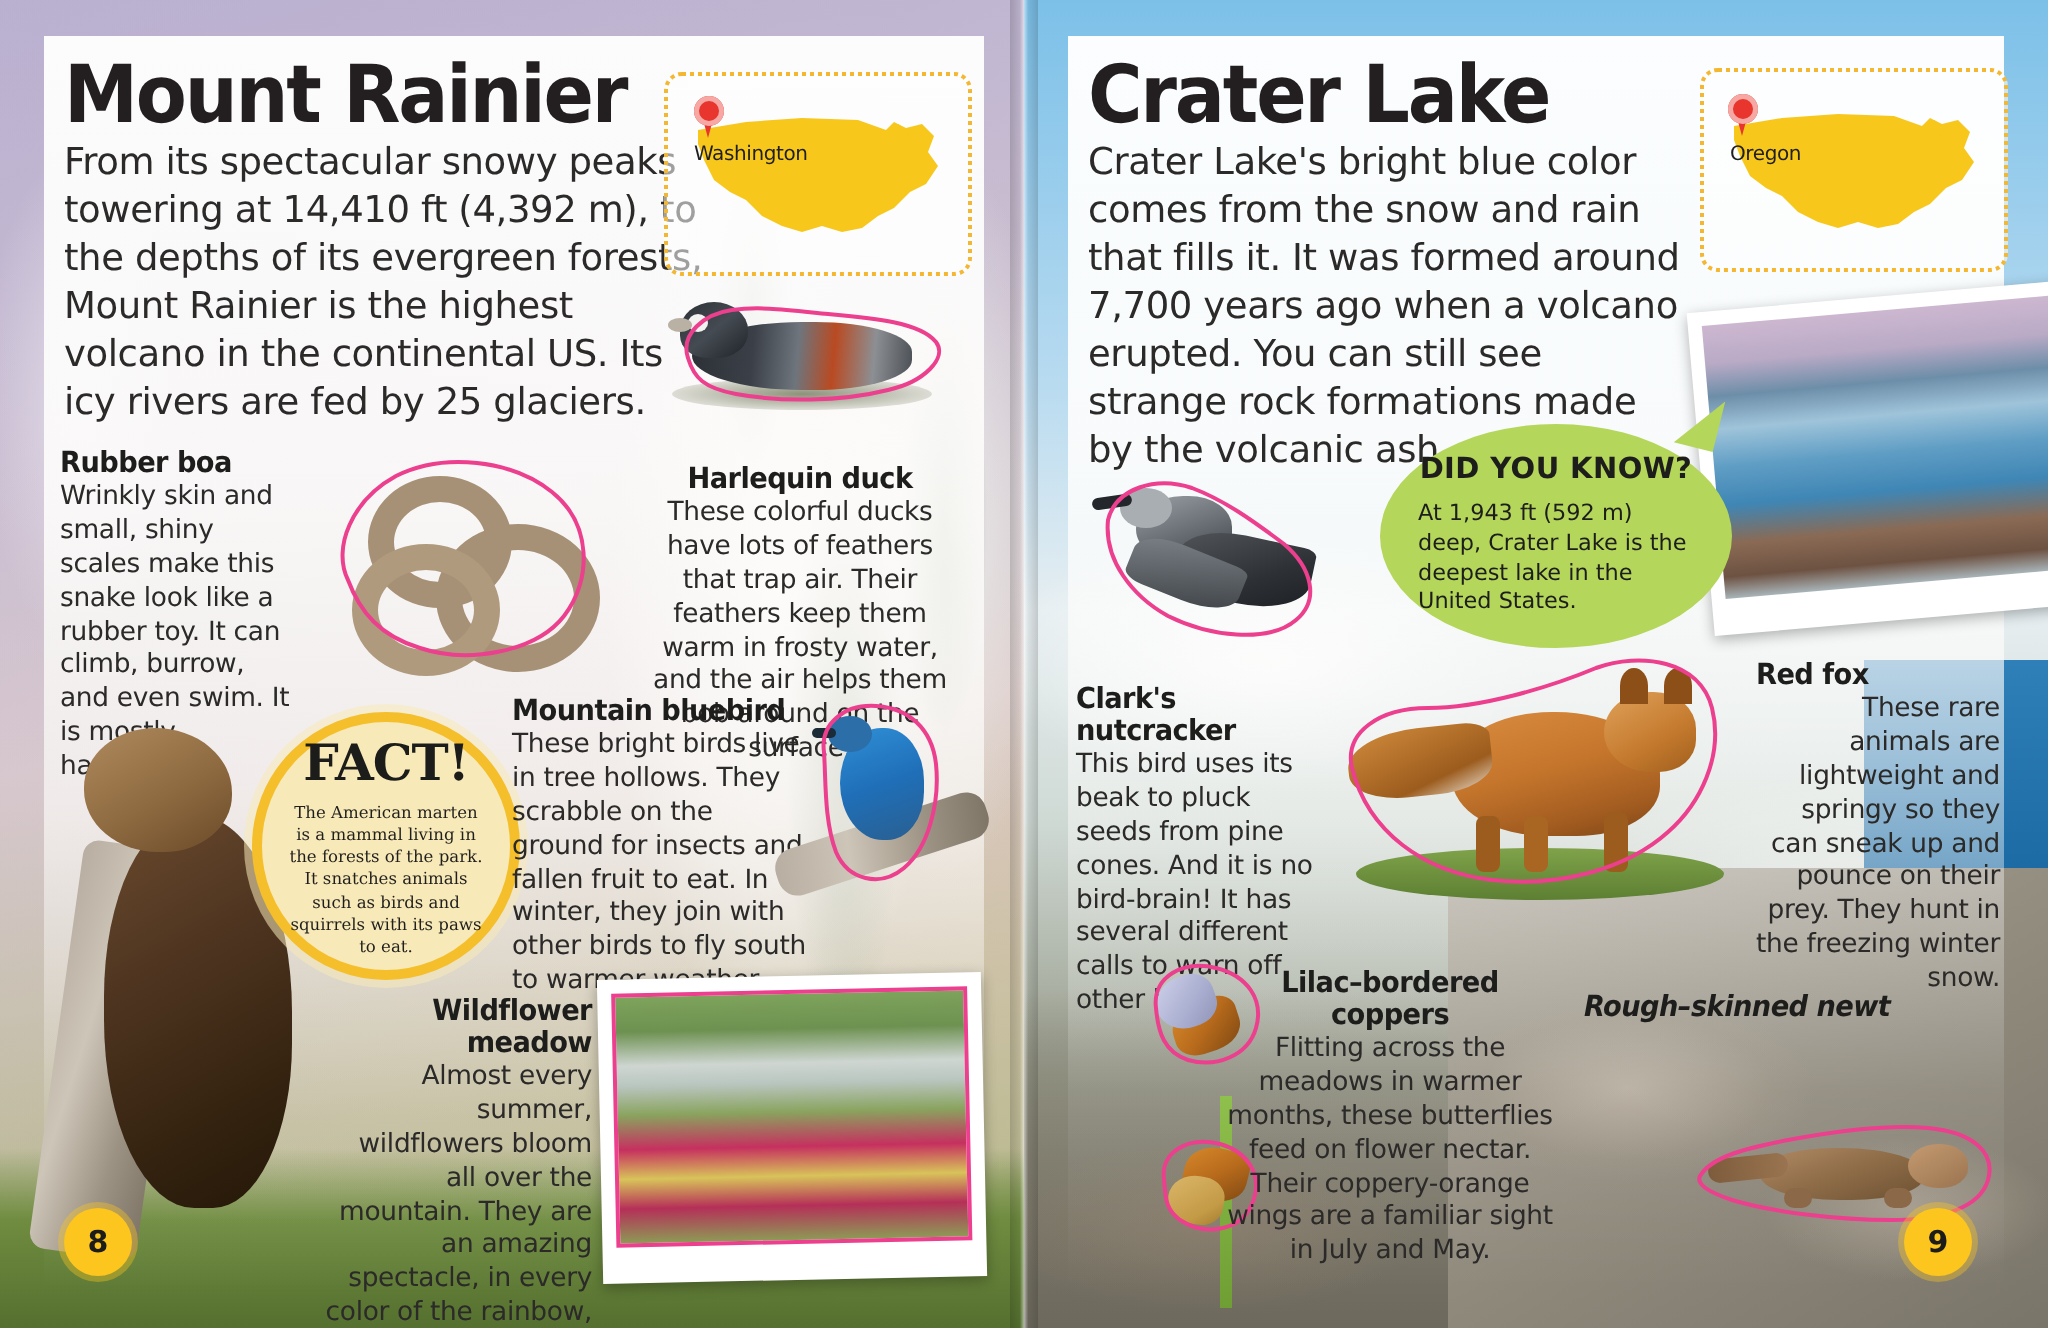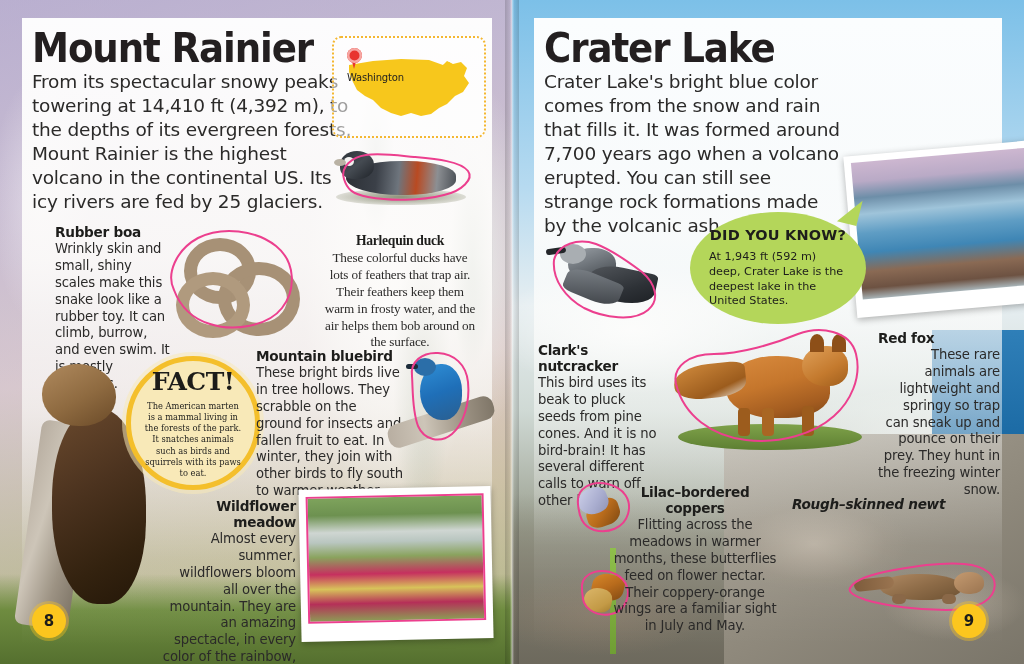--- a/index.html
+++ b/index.html
@@ -231,36 +231,36 @@
       <div class="duck-body"></div>
       <div class="duck-head"></div>
       <div class="duck-cheek"></div>
       <div class="duck-bill"></div>
       <svg class="cut-outline" viewBox="0 0 142 62">
         <path d="M12,34 C8,22 20,12 34,10 C48,8 62,10 82,12 C104,14 128,16 136,26
                  C142,34 130,46 112,50 C88,56 58,56 36,52 C20,49 15,44 12,34 Z"></path>
       </svg>
     </div>
 
-    <div class="fact-block ta-l" style="left:30px;top:224px;width:120px;margin-left:25px;">
+    <div class="fact-block ta-l" style="left:30px;top:224px;width:120px;">
       <div class="fact-head">Rubber boa</div>
       <div class="fact-body">Wrinkly skin and small, shiny scales make this snake look like a rubber toy. It can climb, burrow, and even swim. It is mostly harmless.</div>
     </div>
 
     <div class="cutout" style="left:160px;top:228px;width:140px;height:106px;">
       <div class="snake-c" style="left:24px;top:10px;width:46px;height:40px;"></div>
       <div class="snake-c" style="left:58px;top:34px;width:56px;height:48px;"></div>
       <div class="snake-c" style="left:16px;top:44px;width:48px;height:40px;border-color:#b09a7e;"></div>
       <svg class="cut-outline" viewBox="0 0 140 106">
         <path d="M14,62 C6,46 16,22 38,10 C62,-2 96,2 116,18 C136,34 136,62 122,80
                  C108,98 74,104 50,96 C30,90 20,78 14,62 Z"></path>
       </svg>
     </div>
 
-    <div class="fact-block ta-c" style="left:322px;top:232px;width:156px;font-family:Liberation Serif, serif;">
+    <div class="fact-block ta-c" style="left:322px;top:232px;width:156px;">
       <div class="fact-head c">Harlequin duck</div>
       <div class="fact-body">These colorful ducks have lots of feathers that trap air. Their feathers keep them warm in frosty water, and the air helps them bob around on the surface.</div>
     </div>
 
     <div class="cutout" style="left:18px;top:352px;width:150px;height:276px;">
       <div class="log" style="left:10px;top:70px;width:54px;height:206px;transform:rotate(8deg);border-radius:8px;"></div>
       <div class="marten-body" style="left:34px;top:56px;width:94px;height:196px;"></div>
       <div class="marten-head" style="left:24px;top:12px;width:74px;height:62px;"></div>
     </div>
 
@@ -300,20 +300,33 @@
   <div class="page page-right">
     <div class="bg-lake"></div>
     <div class="bg-bluewater"></div>
     <div class="bg-rock"></div>
     <div class="paper-r"></div>
 
     <div class="park-title" style="left:32px;top:28px;">Crater Lake</div>
 
     <div class="intro" style="left:32px;top:70px;width:300px;">Crater Lake's bright blue color comes from the snow and rain that fills it. It was formed around 7,700 years ago when a volcano erupted. You can still see strange rock formations made by the volcanic ash.</div>
 
+    <div class="map-inset" style="left:338px;top:34px;">
+      <svg class="usmap" viewBox="0 0 130 72">
+        <path d="M6,13 L30,9 L58,7 L86,8 L100,13 L104,9 L110,12 L118,10 L124,16 L121,24
+                 L126,31 L120,40 L112,44 L104,52 L96,56 L88,62 L78,64 L68,61 L58,64
+                 L48,61 L38,56 L30,48 L22,44 L14,38 L9,28 L6,20 Z" fill="#f7c71c"></path>
+        <path d="M100,13 L106,10 L112,14 L108,19 Z" fill="#f7c71c"></path>
+      </svg>
+      <div class="pin" style="left:12px;top:11px;">
+        <span class="tip"></span>
+          <span class="head"></span>
+      </div>
+      <div class="map-label" style="left:13px;top:36px;">Oregon</div>
+    </div>
 
     <div class="photo" style="left:338px;top:148px;width:178px;height:146px;transform:rotate(-5deg);">
       <div class="inner art-lake" style="height:137px;"></div>
     </div>
 
     <div class="dyk" style="left:178px;top:212px;">
       <div class="t">DID YOU KNOW?</div>
       <div class="b" style="width:138px;">At 1,943 ft (592 m) deep, Crater Lake is the deepest lake in the United States.</div>
     </div>
 
@@ -345,21 +358,21 @@
       <div style="position:absolute;left:92px;top:88px;width:12px;height:28px;background:#a96623;border-radius:4px;"></div>
       <div style="position:absolute;left:132px;top:86px;width:12px;height:30px;background:#9c5c1d;border-radius:4px;"></div>
       <svg class="cut-outline" viewBox="0 0 196 140">
         <path d="M6,64 C2,46 20,34 44,34 C70,34 104,24 128,14 C150,6 180,10 186,34
                  C192,58 180,82 164,96 C144,114 110,124 76,120 C42,116 14,96 6,64 Z"></path>
       </svg>
     </div>
 
     <div class="fact-block ta-r" style="left:366px;top:330px;width:122px;">
       <div class="fact-head" style="text-align:left;transform-origin:left center;">Red fox</div>
-      <div class="fact-body">These rare animals are lightweight and springy so trap can sneak up and pounce on their prey. They hunt in the freezing winter snow.</div>
+      <div class="fact-body">These rare animals are lightweight and springy so they can sneak up and pounce on their prey. They hunt in the freezing winter snow.</div>
     </div>
 
     <div class="cutout" style="left:62px;top:478px;width:74px;height:176px;">
       <div class="grass-stem" style="left:36px;top:70px;width:6px;height:106px;"></div>
       <div class="butterfly-w" style="left:12px;top:22px;width:34px;height:26px;transform:rotate(-18deg);"></div>
       <div style="position:absolute;left:4px;top:10px;width:30px;height:26px;border-radius:50% 40% 40% 50%;background:linear-gradient(140deg,#cfd2ea 0%,#a9adcf 60%,#8f93b5 100%);transform:rotate(-20deg);"></div>
       <div class="butterfly-w" style="left:18px;top:96px;width:32px;height:26px;transform:rotate(14deg);"></div>
       <div style="position:absolute;left:10px;top:110px;width:28px;height:24px;border-radius:50% 40% 40% 50%;background:linear-gradient(140deg,#dcb76a 0%,#c39a46 70%,#a27c2e 100%);transform:rotate(10deg);"></div>
       <svg class="cut-outline" viewBox="0 0 74 176">
         <path d="M4,26 C2,10 18,2 34,6 C50,10 58,22 54,36 C50,50 34,56 20,52 C8,48 5,38 4,26 Z"></path>

